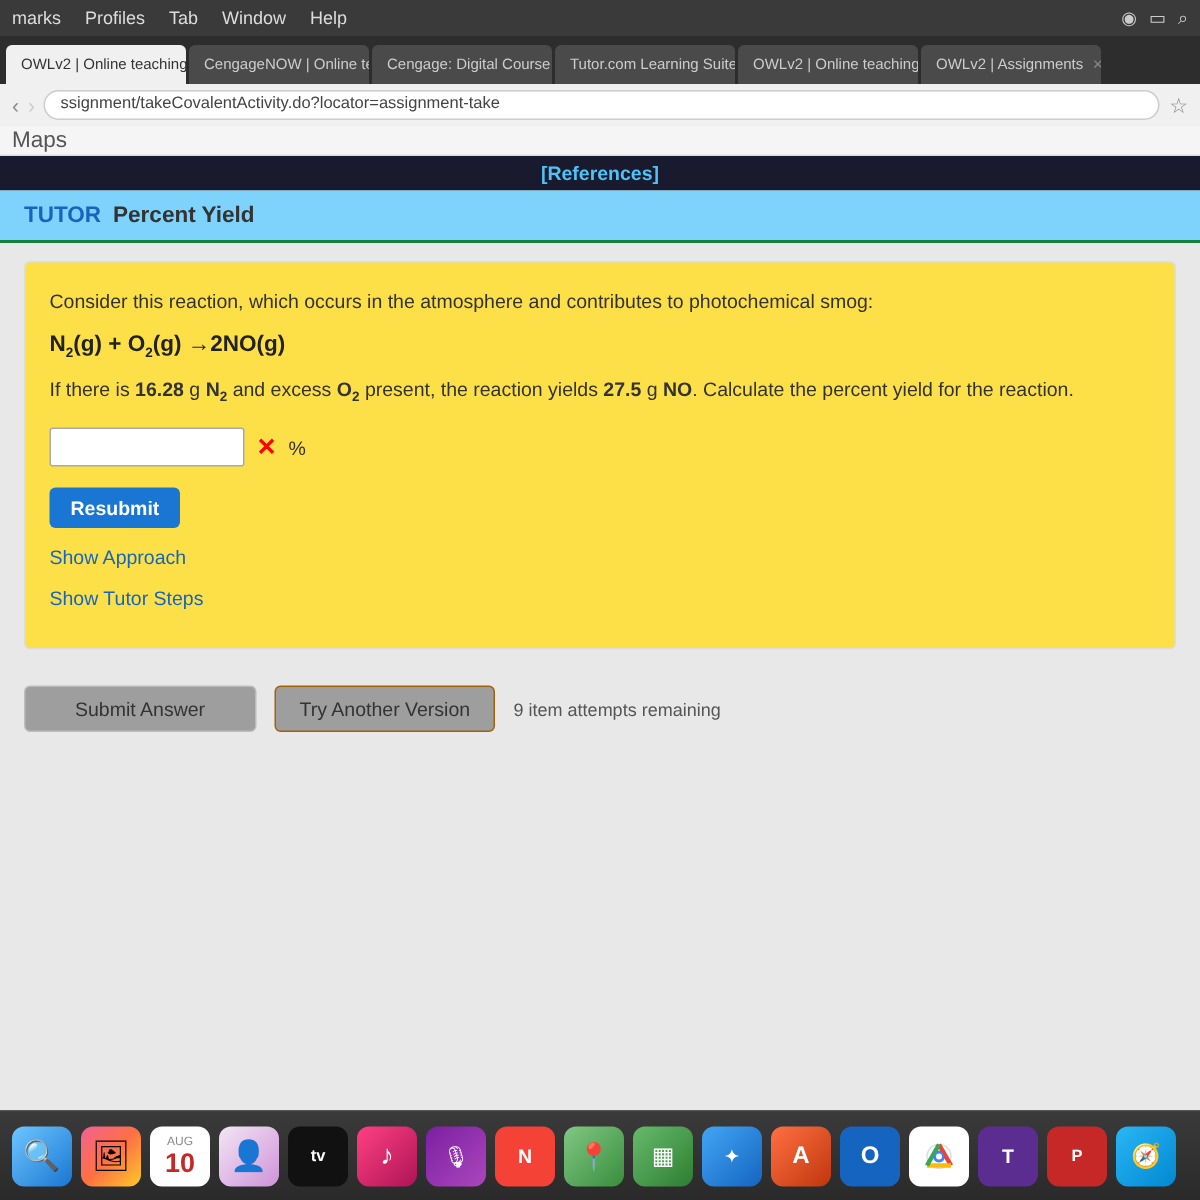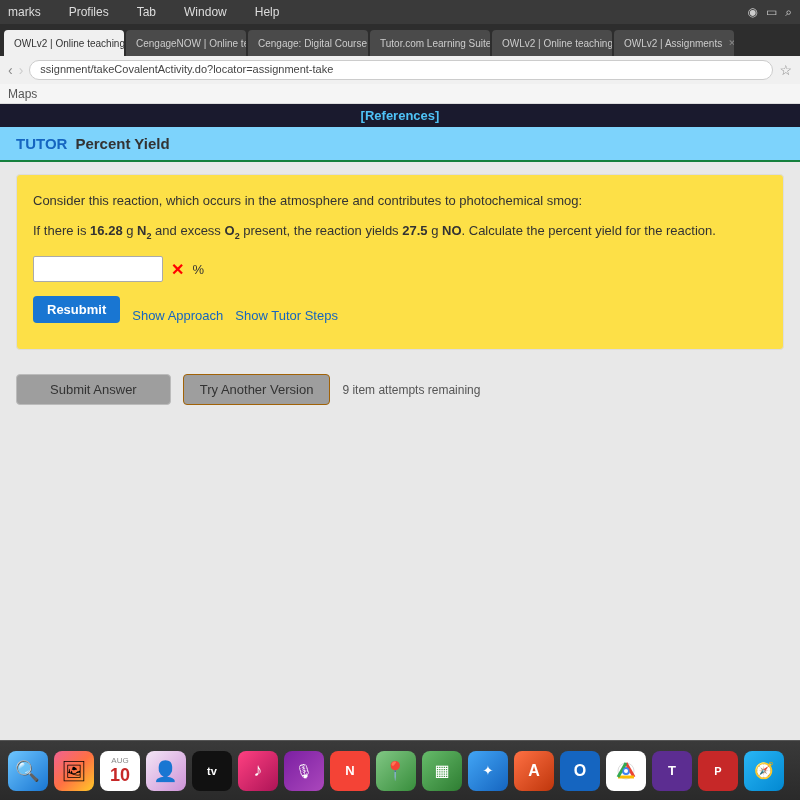--- a/index.html
+++ b/index.html
@@ -16,21 +16,21 @@
     .browser-chrome {
       background: #2d2d2d;
       width: 100%;
     }
 
     .menu-bar {
       background: #3a3a3a;
       display: flex;
       align-items: center;
       padding: 0 8px;
-      gap: 28px;
+      gap: 16px;
       height: 24px;
     }
     .menu-bar span {
       color: #ddd;
       font-size: 12px;
       cursor: pointer;
     }
 
     .tab-bar {
       background: #2d2d2d;
@@ -82,21 +82,21 @@
       font-size: 11px;
       color: #444;
       flex: 1;
       height: 20px;
     }
 
     .bookmarks-bar {
       background: #f5f5f5;
       border-bottom: 1px solid #ddd;
       padding: 2px 8px;
-      font-size: 12px;
+      font-size: 15px;
       color: #555;
       height: 20px;
       display: flex;
       align-items: center;
     }
 
     
     .page-content {
       background: #e8e8e8;
       width: 100%;
@@ -184,23 +184,24 @@
       font-weight: bold;
     }
 
     .percent-label {
       font-size: 13px;
       color: #333;
     }
 
     .action-row {
       display: flex;
-      align-items: flex-end;
+      align-items: flex-start;
       gap: 12px;
       margin-bottom: 10px;
+      flex-direction: column;
     }
 
     .resubmit-btn {
       background: #1976d2;
       color: white;
       border: none;
       border-radius: 4px;
       padding: 6px 14px;
       font-size: 13px;
       font-weight: bold;
@@ -377,20 +378,23 @@
 
   <div class="tutor-header">
     <span class="tutor-label">TUTOR</span>
     <span class="tutor-title">Percent Yield</span>
   </div>
 
   <div class="question-box">
 
     <p class="question-text">Consider this reaction, which occurs in the atmosphere and contributes to photochemical smog:</p>
 
+    <div class="reaction-equation">
+      N<sub>2</sub>(g) + O<sub>2</sub>(g) →2NO(g)
+    </div>
 
     <p class="given-info">
       If there is <strong>16.28</strong> g <strong>N<sub>2</sub></strong> and excess <strong>O<sub>2</sub></strong> present, the reaction yields <strong>27.5</strong> g <strong>NO</strong>. Calculate the percent yield for the reaction.
     </p>
 
     <div class="answer-row">
       <input class="answer-input" type="text" value="" placeholder="" style="">
       <span class="wrong-icon">✕</span>
       <span class="percent-label">%</span>
     </div>

